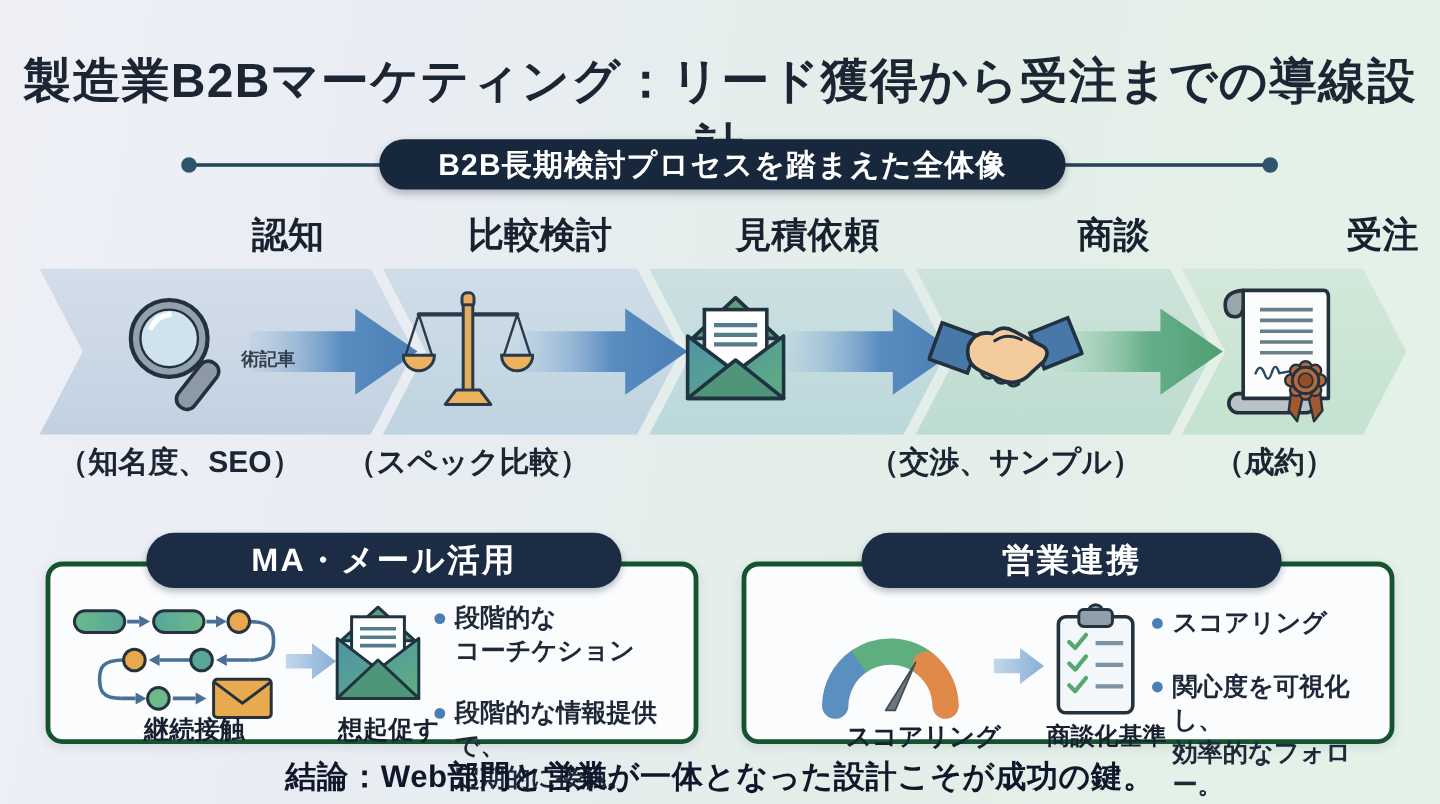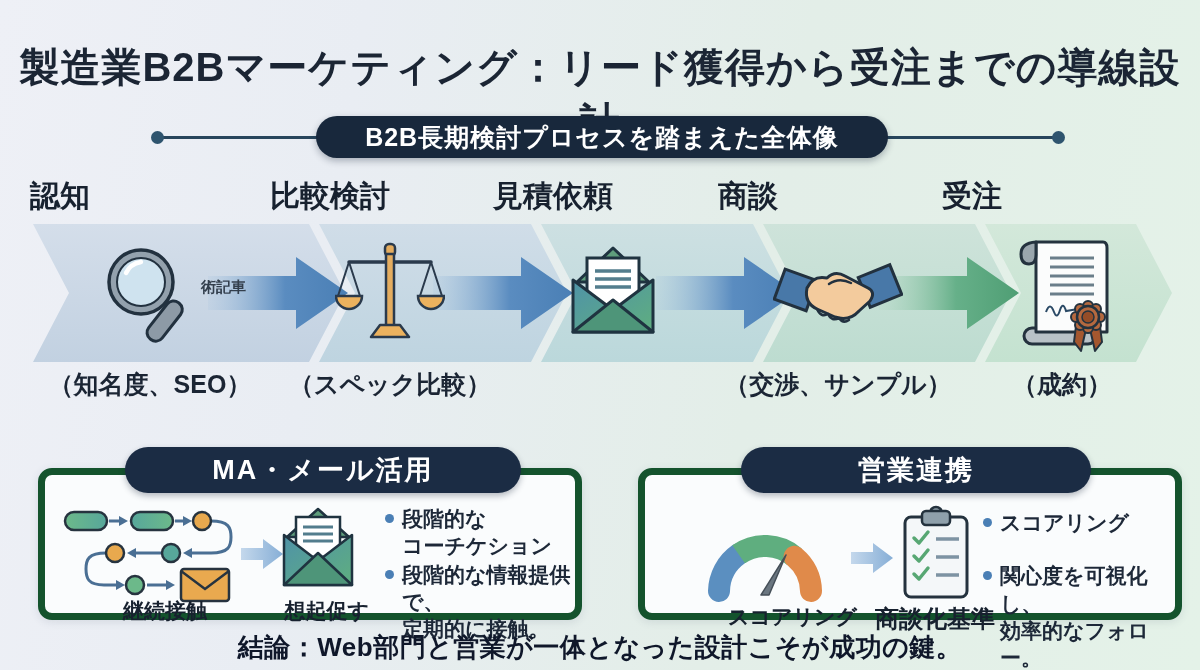--- a/index.html
+++ b/index.html
@@ -23,49 +23,49 @@
   .sub-dot.left{ left:151px; } .sub-dot.right{ left:1052px; }
   .sub-pill{
     position:absolute; top:0; left:316px; width:572px; height:42px;
     background:#18283c; border-radius:22px; color:#fff;
     display:flex; align-items:center; justify-content:center;
     font-size:25px; font-weight:800; letter-spacing:1px;
     box-shadow:0 3px 7px rgba(15,30,50,.3);
   }
 
   .stage-label{ position:absolute; top:176px; width:240px; margin-left:-120px;
-    text-align:left; font-size:30px; font-weight:800; color:#17212f; }
+    text-align:right; font-size:30px; font-weight:800; color:#17212f; }
   .stage-caption{ position:absolute; top:368px; width:260px; margin-left:-130px;
     text-align:center; font-size:25px; font-weight:700; color:#1b2534; }
 
   .band{ position:absolute; top:222px; left:0; }
   .stage-icon{ position:absolute; top:240px; }
-  .arrow-note{ position:absolute; top:278px; left:201px; font-size:15px; font-weight:700; color:#333f4d; }
+  .arrow-note{ position:absolute; top:290px; left:201px; font-size:15px; font-weight:700; color:#333f4d; }
 
   
   .panel{
     position:absolute; top:468px; width:544px; height:152px;
-    background:#fafcfd; border:7px solid #14532d; border-radius:14px;
+    background:#fafcfd; border:4px solid #14532d; border-radius:14px;
     box-shadow:0 2px 8px rgba(60,80,100,.13);
   }
-  .panel.left{ left:38px; } .panel.right{ left:638px; }
+  .panel.left{ left:38px; } .panel.right{ left:618px; }
   .panel-pill{
     position:absolute; top:-28px; height:46px; background:#1b2c44; border-radius:24px;
     color:#fff; display:flex; align-items:center; justify-content:center;
     font-size:27px; font-weight:800; letter-spacing:2px;
     box-shadow:0 3px 6px rgba(15,30,50,.3);
   }
   .panel.left .panel-pill{ left:80px; width:396px; }
   .panel.right .panel-pill{ left:96px; width:350px; }
 
   .diagram-label{ position:absolute; font-size:21px; font-weight:700; color:#17212f; text-align:right; }
   .flow-arrow{ position:absolute; }
 
   .bullets{ position:absolute; display:flex; flex-direction:column; }
-  .panel.left .bullets{ left:340px; top:30px; width:206px; gap:1px; }
+  .panel.left .bullets{ left:320px; top:30px; width:206px; gap:24px; }
   .panel.right .bullets{ left:338px; top:34px; width:200px; gap:26px; }
   .bullet{ display:flex; gap:8px; }
   .bullet-dot{ width:9px; height:9px; border-radius:50%; background:#4a7fb5; margin-top:9px; flex:none; }
   .bullet-text{ font-size:21px; font-weight:700; color:#1d2838; line-height:1.3; white-space:pre-line; }
 
   .conclusion{
     position:absolute; top:630px; left:0; width:1200px;
     text-align:center; font-size:26px; font-weight:800; color:#0f172a; letter-spacing:.5px;
   }
 </style>
@@ -302,21 +302,21 @@
       <polygon points="0,11 22,11 22,2 42,17 22,32 22,23 0,23" fill="url(#pa2)"></polygon>
     </svg>
 
     <svg style="position:absolute; left:252px; top:30px" width="78" height="98" viewBox="0 0 78 98">
       <rect x="8" y="12" width="62" height="80" rx="6" fill="#f4f7f9" stroke="#24323e" stroke-width="3"></rect>
       <circle cx="39" cy="8" r="6" fill="#8fa0ab" stroke="#24323e" stroke-width="2.5"></circle>
       <rect x="25" y="6" width="28" height="14" rx="4" fill="#8fa0ab" stroke="#24323e" stroke-width="2.5"></rect>
       <path d="M17 33 l5 5 l9 -11 M17 51 l5 5 l9 -11 M17 69 l5 5 l9 -11" stroke="#57a773" stroke-width="3.5" fill="none" stroke-linecap="round" stroke-linejoin="round"></path>
       <path d="M39 34 L62 34 M39 52 L62 52 M39 70 L62 70" stroke="#7d93a3" stroke-width="3.5"></path>
     </svg>
-    <div class="diagram-label" style="left:230px; top:128px; width:120px; font-size:24px">商談化基準</div>
+    <div class="diagram-label" style="left:230px; top:128px; width:120px; font-size:20px">商談化基準</div>
 
     <div class="bullets">
       <div class="bullet">
         <span class="bullet-dot"></span>
         <span class="bullet-text">スコアリング</span>
       </div>
       <div class="bullet">
         <span class="bullet-dot"></span>
         <span class="bullet-text">関心度を可視化し、
 効率的なフォロー。</span>

